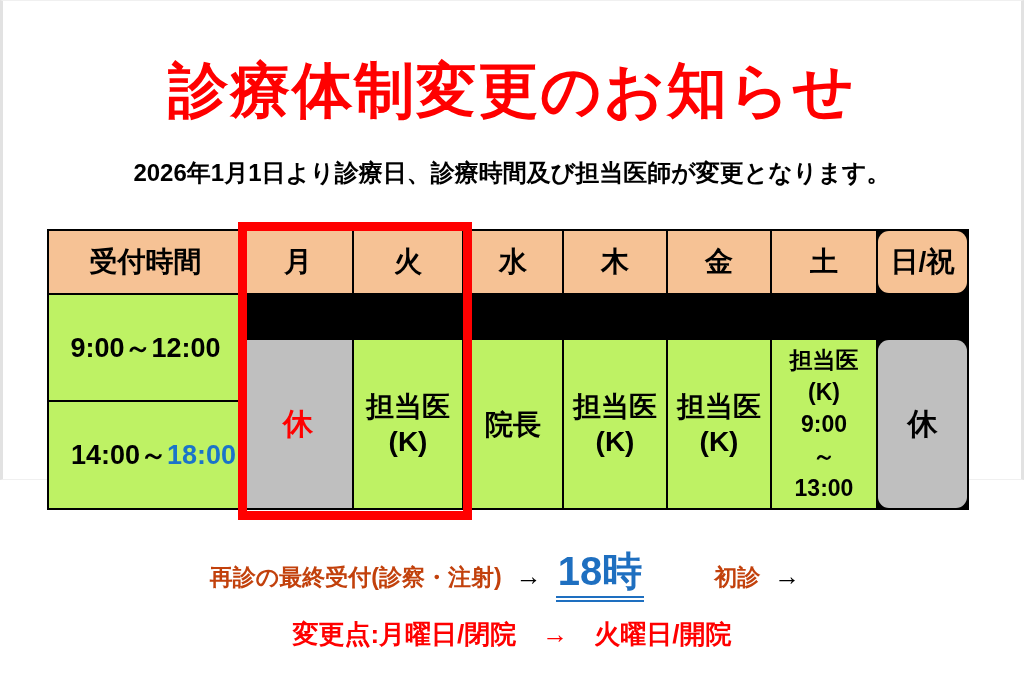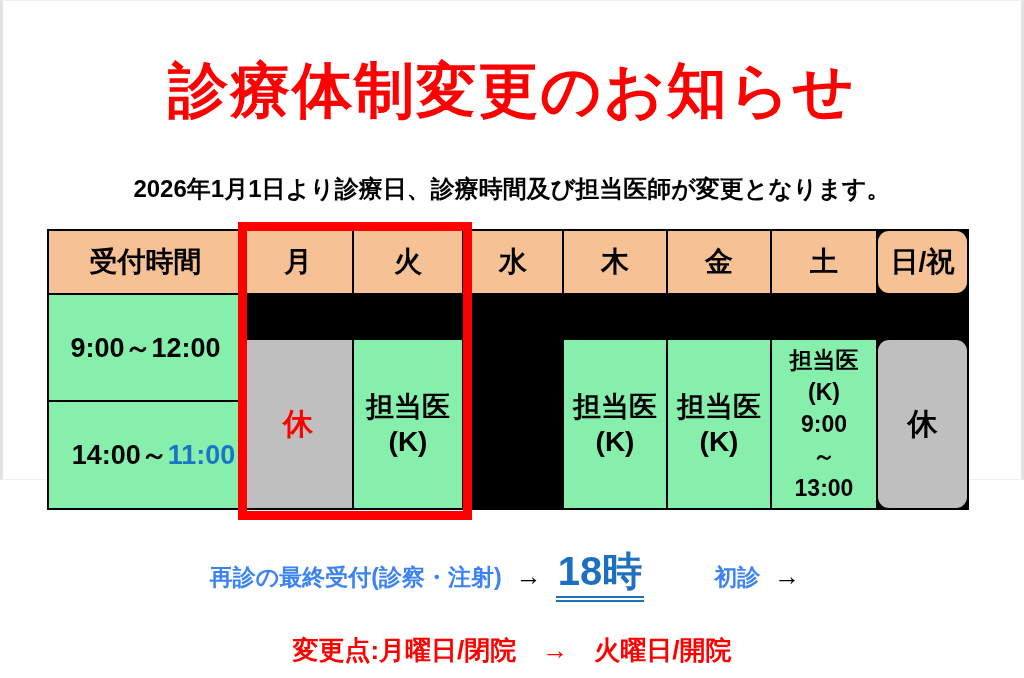--- a/index.html
+++ b/index.html
@@ -12,33 +12,33 @@
     position:relative; width:1024px; height:480px; background:#ffffff;
     border-left:3px solid #e2e2e2; border-right:3px solid #e2e2e2;
     border-top:1px solid #f0f0f0; border-bottom:1px solid #f0f0f0;
   }
   .title {
     position:absolute; top:50px; left:0; width:100%;
     text-align:center; font-size:60px; font-weight:bold;
     color:#ff0000; letter-spacing:2px; white-space:nowrap;
   }
   .subtitle {
-    position:absolute; top:172px; left:0; width:100%;
+    position:absolute; top:156px; left:0; width:100%;
     text-align:center; font-size:24px; font-weight:bold; color:#000000;
     white-space:nowrap;
   }
   
   .table-wrap { position:absolute; left:44px; top:228px; }
   .grid {
     display:grid; background:#000000; padding:2px; gap:2px;
     grid-template-columns:193px 108px 108px 98px 102px 102px 104px 89px;
     grid-template-rows:62px 105px 106px;
   }
   .cell {
-    background:#86efac; display:flex; align-items:center; justify-content:center;
+    background:#bef264; display:flex; align-items:center; justify-content:center;
     text-align:center; font-weight:bold; color:#000000;
   }
   .hdr { background:#f6c295; font-size:28px; }
   .c1 { grid-column:1; } .c2 { grid-column:2; } .c3 { grid-column:3; }
   .c4 { grid-column:4; } .c5 { grid-column:5; } .c6 { grid-column:6; }
   .c7 { grid-column:7; } .c8 { grid-column:8;border-radius:11px; }
   .r1 { grid-row:1; } .r2 { grid-row:2; } .r3 { grid-row:3;padding-left:16px; }
   .rspan { grid-row:2 / 4;margin-top:45px; }
   .time-cell { font-size:27px; white-space:nowrap; }
   .blue-time { color:#1b74c9; }
@@ -50,32 +50,31 @@
   .highlight-box {
     position:absolute; left:191px; top:-7px; width:234px; height:298px;
     border:9px solid #ff0000; pointer-events:none;
   }
   
   .notes {
     position:absolute; top:546px; left:0; width:100%;
     display:flex; justify-content:center; align-items:baseline;
     white-space:nowrap;
   }
-  .note-label { font-size:23px; font-weight:bold; color:#3b82f6; }
+  .note-label { font-size:23px; font-weight:bold; color:#c2410c; }
   .note-arrow { font-size:26px; font-weight:bold; color:#000000; margin:0 14px; }
   .note-value {
     font-size:40px; font-weight:bold; color:#1e6fc0;
     border-bottom:6px double #1e6fc0; padding:0 2px 1px 2px; line-height:1.2;text-align:center;
   }
   .note-gap { display:inline-block; width:70px; }
   .change-note {
     position:absolute; top:616px; left:0; width:100%;
     text-align:center; font-size:26px; font-weight:bold; color:#ff0000;
     white-space:nowrap;
-    margin-top:16px;
   }
 </style>
 </head>
 <body>
 
 <div class="page">
 
   <div class="title">診療体制変更のお知らせ</div>
 
   <div class="subtitle">2026年1月1日より診療日、診療時間及び担当医師が変更となります。</div>
@@ -88,26 +87,27 @@
       <div class="cell hdr c3 r1">火</div>
       <div class="cell hdr c4 r1">水</div>
       <div class="cell hdr c5 r1">木</div>
       <div class="cell hdr c6 r1">金</div>
       <div class="cell hdr c7 r1">土</div>
       <div class="cell hdr c8 r1">日/祝</div>
 
       <div class="cell time-cell c1 r2">9:00～12:00</div>
       <div class="cell time-cell c1 r3">
           <span>14:00～</span>
-          <span class="blue-time">11:00</span>
+          <span class="blue-time">18:00</span>
         </div>
 
       <div class="cell day closed closed-mon c2 rspan">休</div>
       <div class="cell day c3 rspan">担当医
 (K)</div>
+      <div class="cell day c4 rspan">院長</div>
       <div class="cell day c5 rspan">担当医
 (K)</div>
       <div class="cell day c6 rspan">担当医
 (K)</div>
       <div class="cell day day-sat c7 rspan">担当医
 (K)
 9:00
 ～
 13:00</div>
       <div class="cell day closed closed-sun c8 rspan">休</div>

